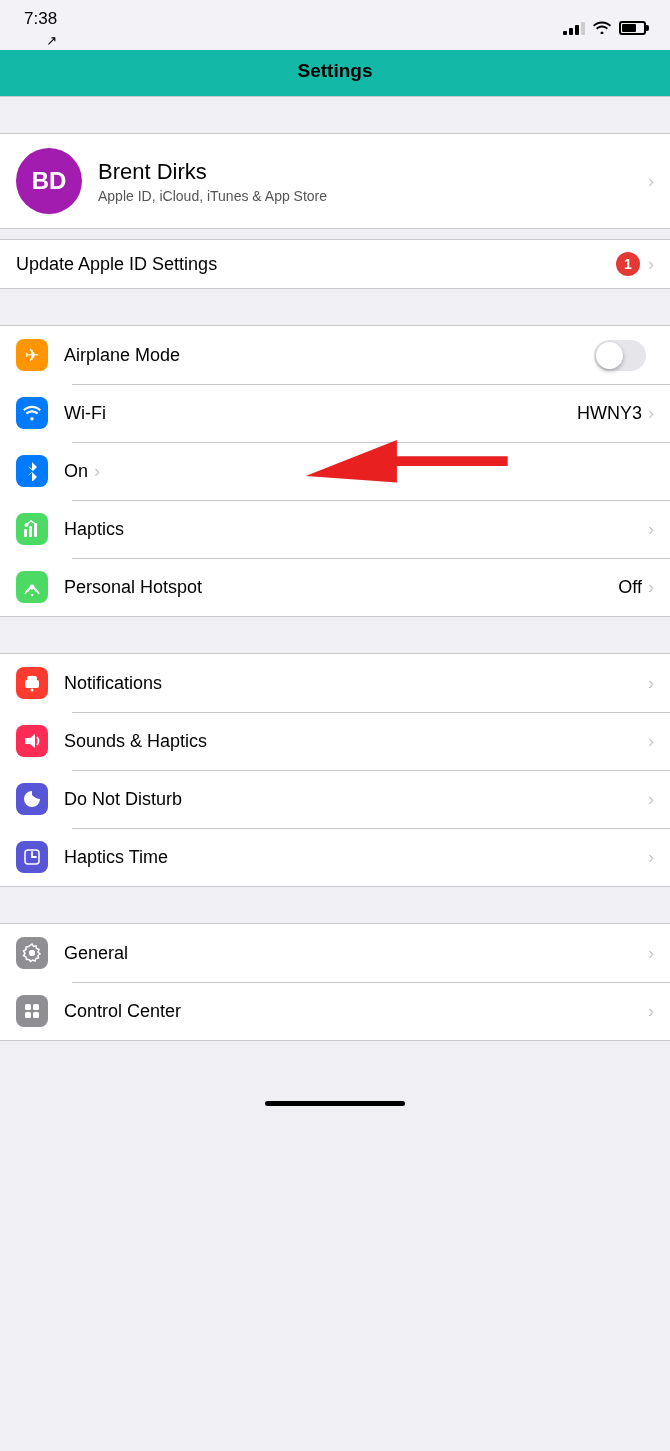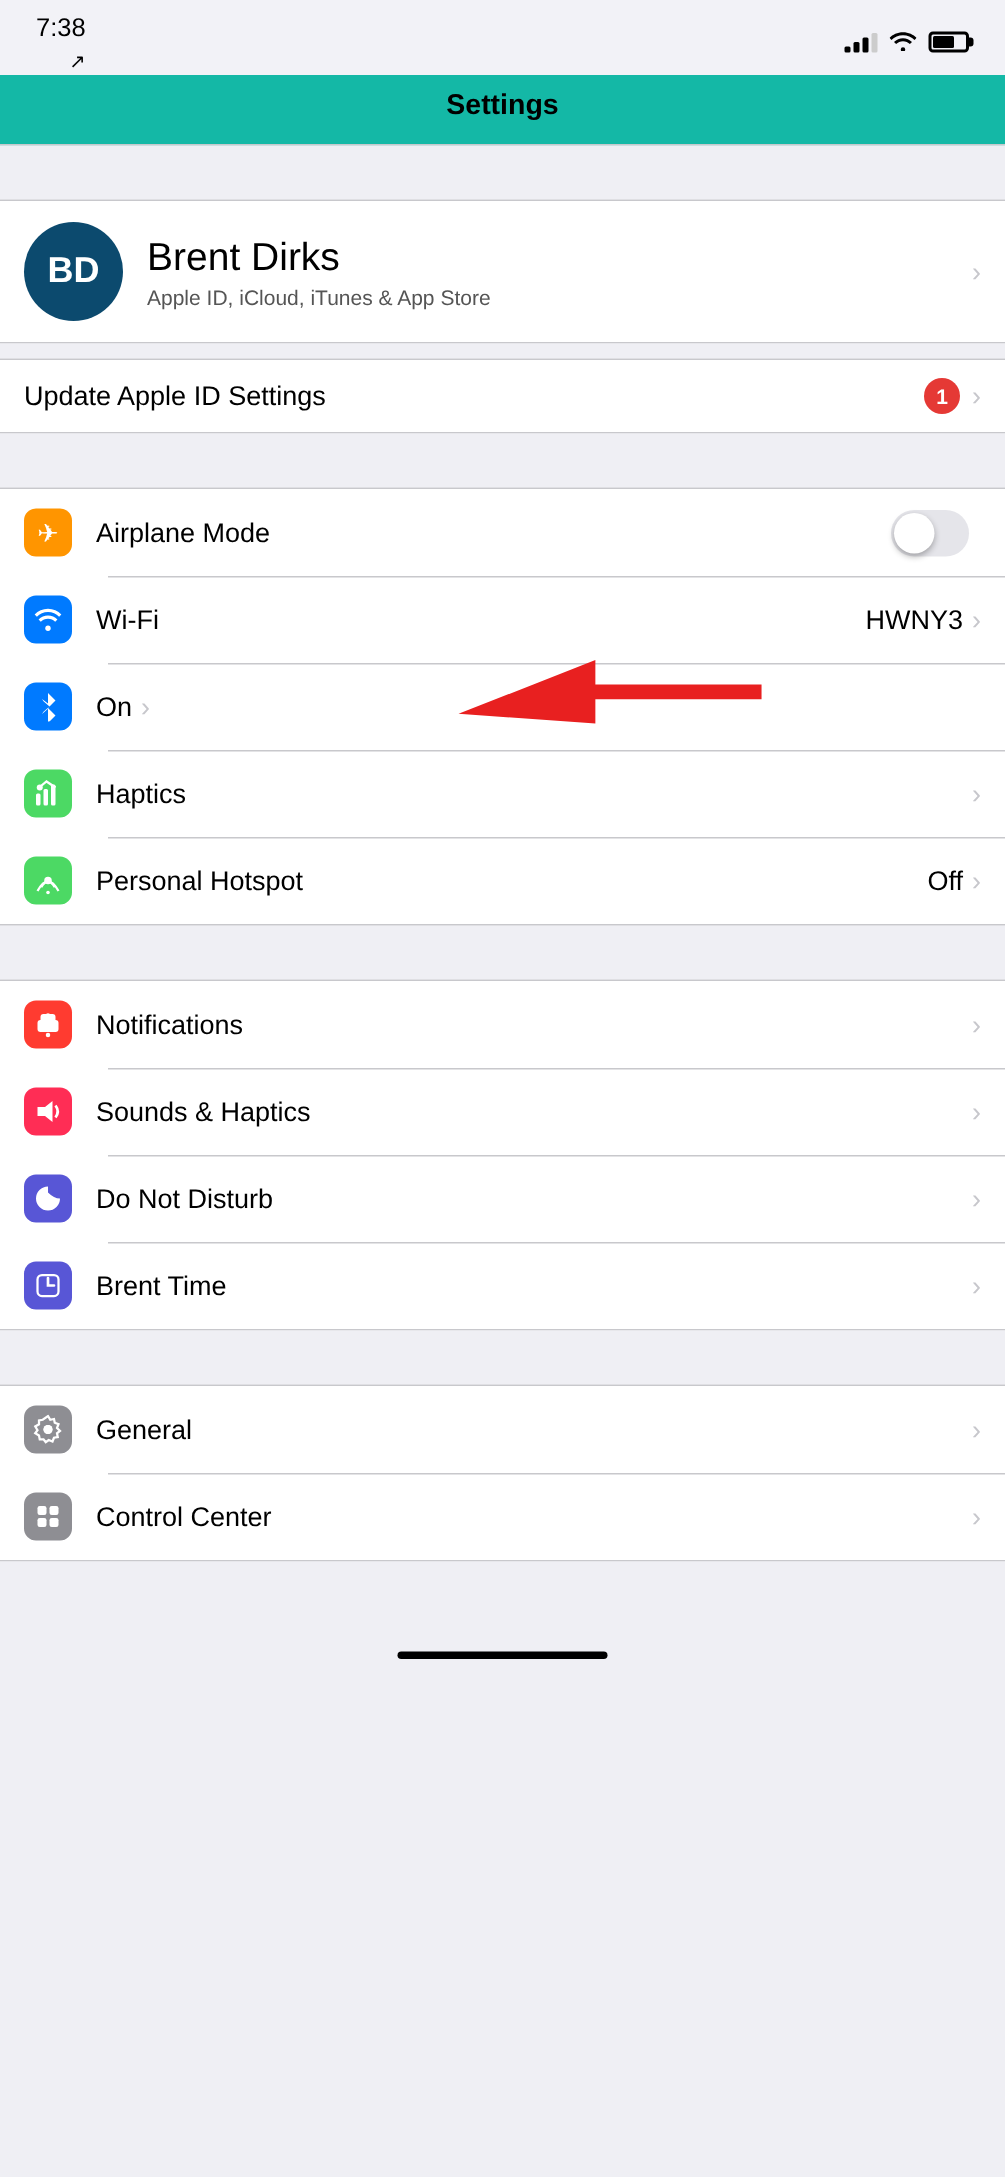--- a/index.html
+++ b/index.html
@@ -178,33 +178,33 @@
       padding: 14px 16px;
       background: #fff;
       border-top: 1px solid #c8c8cc;
       border-bottom: 1px solid #c8c8cc;
       min-height: 88px;
     }
     .avatar {
       width: 66px;
       height: 66px;
       border-radius: 50%;
-      background: #0c4a6e;
+      background: #a21caf;
       display: flex;
       align-items: center;
       justify-content: center;
       font-size: 24px;
       font-weight: 600;
       color: #fff;
       margin-right: 16px;
       flex-shrink: 0;
     }
     .profile-info { flex: 1; }
     .profile-name {
-      font-size: 26px;
+      font-size: 22px;
       font-weight: 500;
       color: #000;
     }
     .profile-sub {
       font-size: 14px;
       color: #555;
       margin-top: 3px;
     }
 
     
@@ -416,21 +416,21 @@
     <span class="chevron">›</span>
   </div>
 
   <div class="settings-row">
     <div class="row-icon" style="background:#5856d6;">
       <svg width="20" height="20" viewBox="0 0 20 20" fill="white">
         <rect x="3" y="3" width="14" height="14" rx="3" fill="none" stroke="white" stroke-width="1.5"></rect>
         <path d="M10 5 L10 10 L14 10" stroke="white" stroke-width="1.8" stroke-linecap="round" fill="none"></path>
       </svg>
     </div>
-    <span class="row-label">Brent Time</span>
+    <span class="row-label">Haptics Time</span>
     <span class="chevron">›</span>
   </div>
 
 </div>
 
 <div class="section-gap"></div>
 <div class="settings-group">
 
   <div class="settings-row">
     <div class="row-icon" style="background:#8e8e93;">

